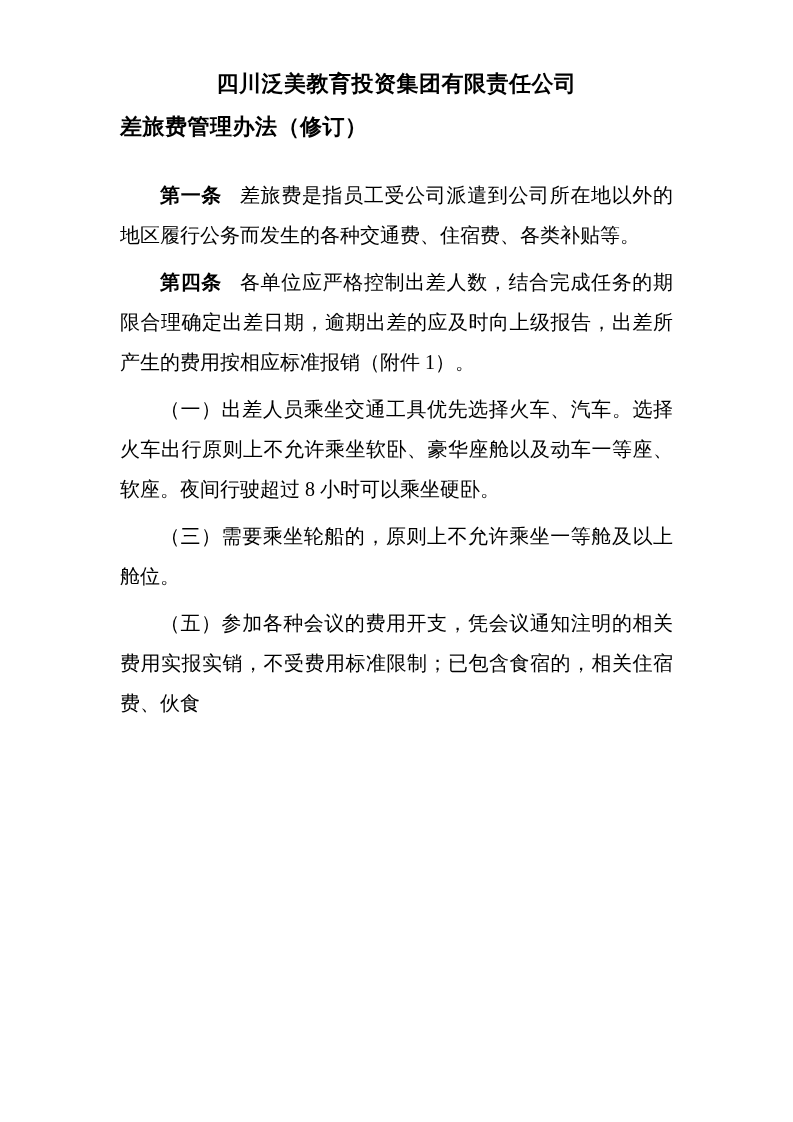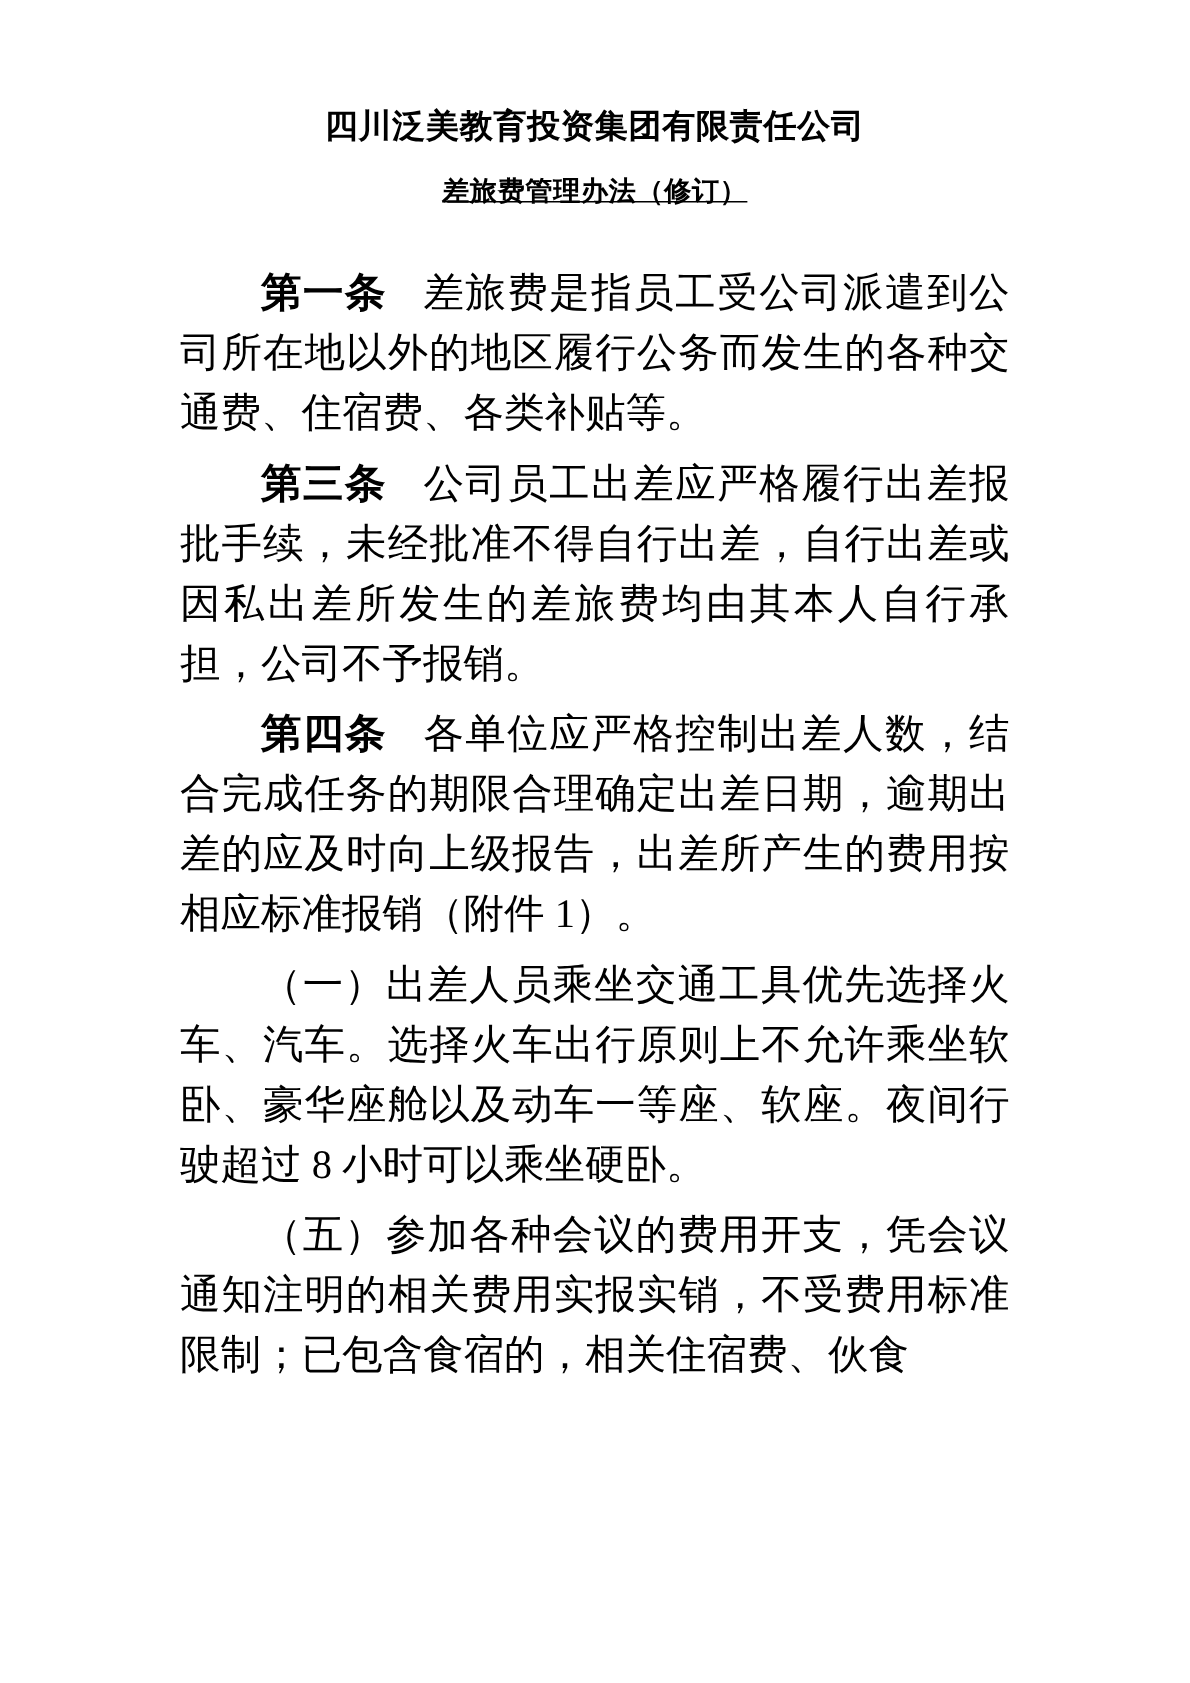--- a/index.html
+++ b/index.html
@@ -22,33 +22,32 @@
   .doc-title {
     margin: 0;
     font-size: 22px;
     line-height: 32px;
     font-weight: bold;
     text-align: center;
     letter-spacing: 0.5px;
   }
   .doc-subtitle {
     margin: 11px 0 0 0;
-    font-size: 18px;
+    font-size: 22px;
     line-height: 32px;
     font-weight: bold;
-    text-align: center;
+    text-align: left;
     letter-spacing: 0.5px;
-    text-decoration: underline;
   }
   .doc-body {
     margin-top: 32px;
   }
   .doc-body p.para {
     margin: 7px 0 0 0;
-    font-size: 27px;
+    font-size: 20px;
     line-height: 40px;
     text-align: justify;
     text-indent: 2em;
   }
   .para-label {
     font-weight: bold;
     font-family: "Liberation Sans", "DejaVu Sans", sans-serif;
     margin-right: 0.9em;
   }
   .para-label:empty {
@@ -60,25 +59,25 @@
 <body>
 
 <div class="page">
   <h1 class="doc-title">四川泛美教育投资集团有限责任公司</h1>
   <h2 class="doc-subtitle">差旅费管理办法（修订）</h2>
 
   <div class="doc-body">
     <p class="para"><span class="para-label">第一条</span><span class="para-text">差旅费是指员工受公司派遣到公司所在地以外的地区履行公务而发生的各种交通费、住宿费、各类补贴等。</span></p>
 
 
-    <p class="para"><span class="para-label">第三条</span><span class="para-text">公司员工出差应严格履行出差报批手续，未经批准不得自行出差，自行出差或因私出差所发生的差旅费均由其本人自行承担，公司不予报销。</span></p>
 
     <p class="para"><span class="para-label">第四条</span><span class="para-text">各单位应严格控制出差人数，结合完成任务的期限合理确定出差日期，逾期出差的应及时向上级报告，出差所产生的费用按相应标准报销（附件 1）。</span></p>
 
 
     <p class="para"><span class="para-text">（一）出差人员乘坐交通工具优先选择火车、汽车。选择火车出行原则上不允许乘坐软卧、豪华座舱以及动车一等座、软座。夜间行驶超过 8 小时可以乘坐硬卧。</span></p>
 
 
+    <p class="para"><span class="para-text">（三）需要乘坐轮船的，原则上不允许乘坐一等舱及以上舱位。</span></p>
 
 
     <p class="para"><span class="para-text">（五）参加各种会议的费用开支，凭会议通知注明的相关费用实报实销，不受费用标准限制；已包含食宿的，相关住宿费、伙食</span></p>
   </div>
 </div>
 
 </body></html>

